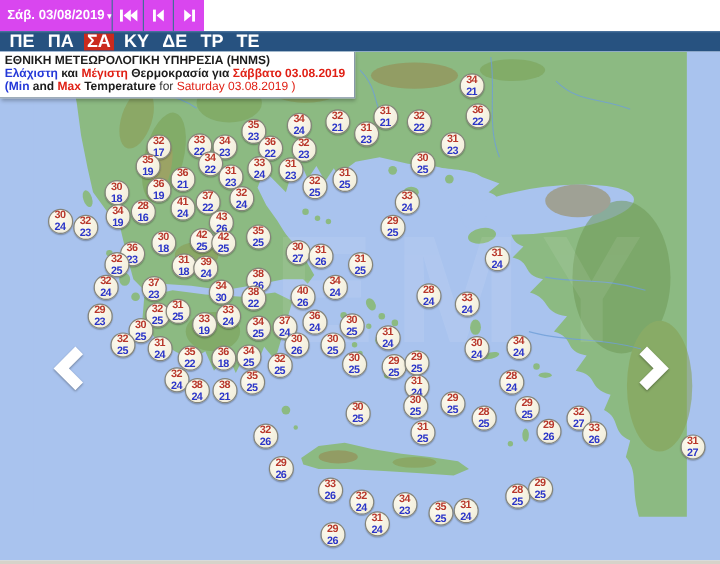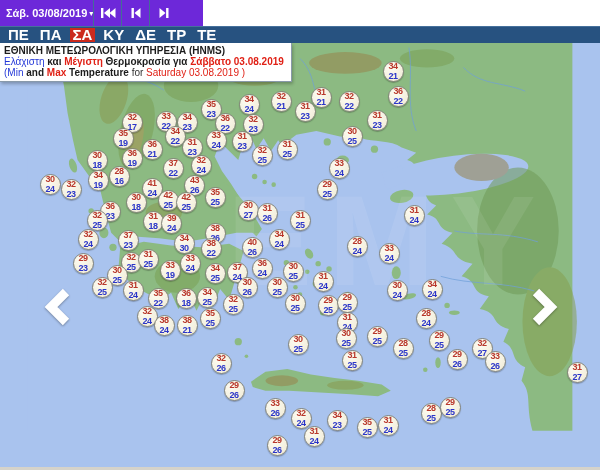--- a/index.html
+++ b/index.html
@@ -1,21 +1,21 @@
 <!DOCTYPE html>
 <html><head>
 <meta charset="utf-8">
 <style>
   html,body{margin:0;padding:0;}
   body{width:600px;height:470px;overflow:hidden;font-family:"Liberation Sans",sans-serif;}
   .screen{position:relative;width:600px;height:470px;background:#ffffff;}
 
   
   .topbar{position:absolute;top:0;left:0;width:600px;height:26px;background:#ffffff;}
-  .topbar-left{position:absolute;top:0;left:0;width:203px;height:26px;background:#6d28d9;display:flex;align-items:center;}
+  .topbar-left{position:absolute;top:0;left:0;width:170px;height:26px;background:#d946ef;display:flex;align-items:center;}
   .date-group{display:flex;align-items:center;padding-left:6px;cursor:pointer;}
   .date-label{color:#ffffff;font-size:11px;font-weight:bold;white-space:nowrap;}
   .caret{color:#ffffff;font-size:8px;margin-left:2px;}
   .nav-btn{width:28px;height:26px;border-left:1px solid #446d97;display:flex;align-items:center;justify-content:center;cursor:pointer;box-sizing:border-box;}
   .nav-btn:first-of-type{margin-left:7px;}
   .nav-btn svg{display:block;}
 
   
   .tabbar{position:absolute;top:26px;left:0;width:600px;height:17px;background:#275280;border-top:1px solid #46719c;display:flex;align-items:center;box-sizing:border-box;}
   .tab{color:#ffffff;font-size:15px;font-weight:bold;padding:1px 3px;margin-left:5px;cursor:pointer;line-height:12px;}
@@ -23,21 +23,21 @@
 
   
   .map{position:absolute;top:43px;left:0;width:600px;height:424px;background:#a9c3ee;overflow:hidden;}
   .terrain{position:absolute;top:0;left:0;}
 
   
   .infobox{position:absolute;top:0;left:0;z-index:8;background:#ffffff;border:1px solid #8899aa;border-top:none;border-left:none;padding:2px 7px 3px 4px;box-shadow:1px 2px 3px rgba(0,0,0,0.25);white-space:nowrap;}
   .ib-line1{font-size:10px;font-weight:bold;color:#1c1c1c;}
   .ib-line2{font-size:10px;font-weight:bold;color:#1c1c1c;}
   .ib-line3{font-size:10px;color:#333333;}
-  .c-blue{color:#2438d8;font-weight:normal;}
+  .c-blue{color:#2438d8;font-weight:bold;}
   .c-red{color:#e02015;font-weight:bold;}
   .c-redn{color:#e02015;font-weight:normal;margin-top:43px;}
   .c-bold{font-weight:bold;color:#1c1c1c;}
 
   
   .stations{position:absolute;top:0;left:0;width:600px;height:424px;z-index:5;pointer-events:none;}
   .station{position:absolute;width:21px;height:21px;border-radius:50%;
     background:radial-gradient(circle at 35% 30%, #fdfbf1 0%, #f3efdd 70%, #e9e4cf 100%);
     border:1px solid #84847a;box-shadow:0 1px 1px rgba(0,0,0,0.25);
     display:flex;flex-direction:column;align-items:center;justify-content:center;line-height:1;box-sizing:border-box;}
@@ -327,25 +327,25 @@
         <div class="tmin">23</div>
       </div>
       <div class="station" style="left: 162.5px; top: 157.5px;">
         <div class="tmax">37</div>
         <div class="tmin">22</div>
       </div>
       <div class="station" style="left: 190.5px; top: 154.5px;">
         <div class="tmax">32</div>
         <div class="tmin">24</div>
       </div>
-      <div class="station" style="left: 141.5px; top: 178px;">
+      <div class="station" style="left: 141.5px; top: 163px;">
         <div class="tmax">41</div>
         <div class="tmin">24</div>
       </div>
-      <div class="station" style="left: 184px; top: 174.5px; align-items: center;">
+      <div class="station" style="left: 174px; top: 174.5px; align-items: center;">
         <div class="tmax">43</div>
         <div class="tmin">26</div>
       </div>
       <div class="station" style="left: 125.5px; top: 191.5px;">
         <div class="tmax">30</div>
         <div class="tmin">18</div>
       </div>
       <div class="station" style="left: 157.5px; top: 189.5px;">
         <div class="tmax">42</div>
         <div class="tmin">25</div>

